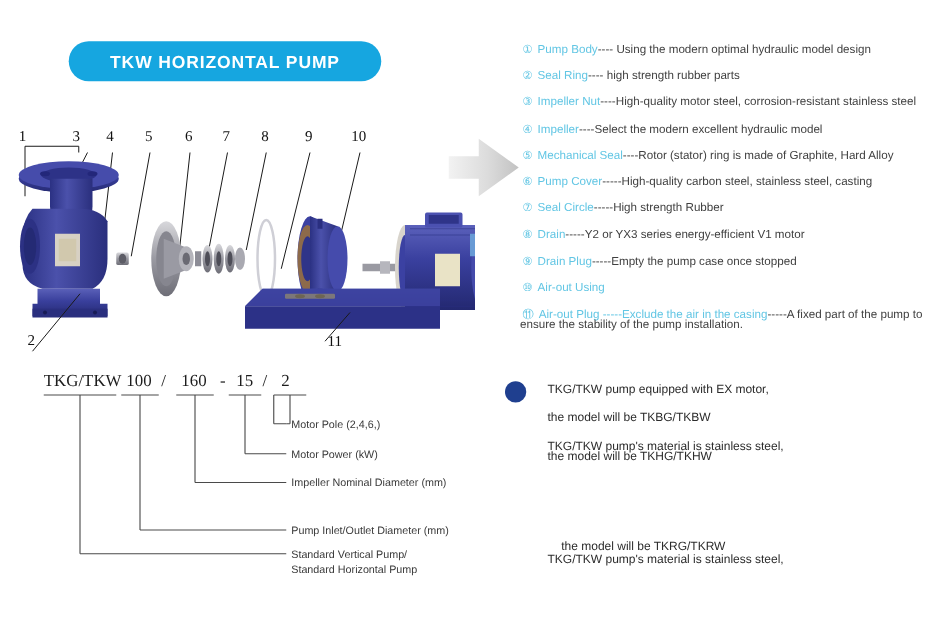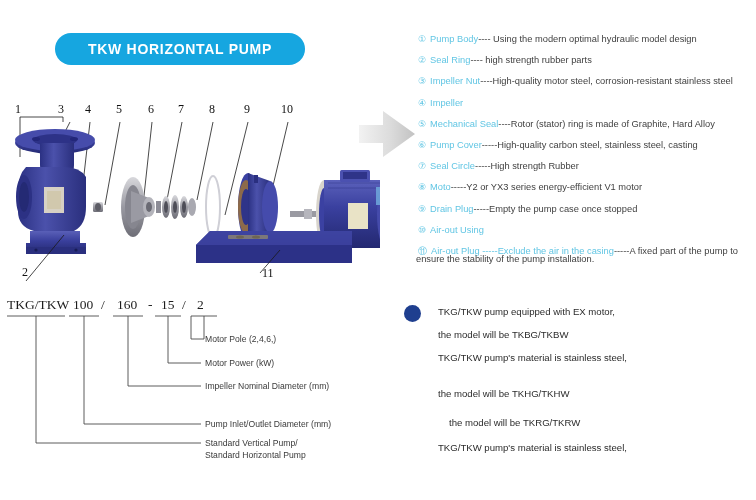--- a/index.html
+++ b/index.html
@@ -41,21 +41,21 @@
     line-height:12px;
   }
   .leg-name{color:#62c6e4;flex:none;}
   .leg-desc{color:#3f3f3f;}
   .leg-wrapline{
     position:absolute;left:416px;top:254px;
     font-size:9.3px;color:#3f3f3f;
   }
 
   
-  .model{position:absolute;left:5px;top:296px;width:360px;height:200px;}
+  .model{position:absolute;left:33px;top:296px;width:360px;height:200px;}
   .model svg{display:block;}
 
   
   .notes{position:absolute;left:396px;top:300px;width:360px;height:190px;}
   .bullet{
     position:absolute;left:8px;top:5px;width:17px;height:17px;
     border-radius:50%;background:#1f3f8f;
   }
   .note-line{
     position:absolute;left:42px;font-size:9.6px;color:#2b2b2b;
@@ -259,39 +259,40 @@
       <span class="leg-desc"> ---- high strength rubber parts</span>
     </div>
     <div class="leg-row">
       <span class="leg-num">③</span>
       <span class="leg-name">Impeller Nut</span>
       <span class="leg-desc"> ----High-quality motor steel, corrosion-resistant stainless steel</span>
     </div>
     <div class="leg-row">
       <span class="leg-num">④</span>
       <span class="leg-name">Impeller</span>
+      <span class="leg-desc"> ----Select the modern excellent hydraulic model</span>
     </div>
     <div class="leg-row">
       <span class="leg-num">⑤</span>
       <span class="leg-name">Mechanical Seal</span>
       <span class="leg-desc"> ----Rotor (stator) ring is made of Graphite, Hard Alloy</span>
     </div>
     <div class="leg-row">
       <span class="leg-num">⑥</span>
       <span class="leg-name">Pump Cover</span>
       <span class="leg-desc"> -----High-quality carbon steel, stainless steel, casting</span>
     </div>
     <div class="leg-row">
       <span class="leg-num">⑦</span>
       <span class="leg-name">Seal Circle</span>
       <span class="leg-desc"> -----High strength Rubber</span>
     </div>
     <div class="leg-row">
       <span class="leg-num">⑧</span>
-      <span class="leg-name">Moto</span>
+      <span class="leg-name">Drain</span>
       <span class="leg-desc"> -----Y2 or YX3 series energy-efficient V1 motor</span>
     </div>
     <div class="leg-row">
       <span class="leg-num">⑨</span>
       <span class="leg-name">Drain Plug</span>
       <span class="leg-desc"> -----Empty the pump case once stopped</span>
     </div>
     <div class="leg-row">
       <span class="leg-num">⑩</span>
       <span class="leg-name">Air-out Using</span>
@@ -352,18 +353,18 @@
         <text x="200" y="162">Standard  Horizontal Pump</text>
       </g>
     </svg>
   </div>
 
   <div class="notes">
     <div class="bullet"></div>
     <div class="note-line" style="top:6px;">TKG/TKW pump equipped with EX motor,</div>
     <div class="note-line" style="top:29px;">the model will be TKBG/TKBW</div>
     <div class="note-line" style="top:52px;">TKG/TKW pump's material is stainless steel,</div>
-    <div class="note-line" style="top:88px;text-align:center;">the model will be TKHG/TKHW</div>
-    <div class="note-line" style="top:117px;padding-left:11px;">the model will be TKRG/TKRW</div>
+    <div class="note-line" style="top:60px;text-align:center;">the model will be TKHG/TKHW</div>
+    <div class="note-line" style="top:132px;padding-left:11px;">the model will be TKRG/TKRW</div>
     <div class="note-line" style="top:142px;">TKG/TKW pump's material is stainless steel,</div>
   </div>
 
 </div>
 
 </body></html>

